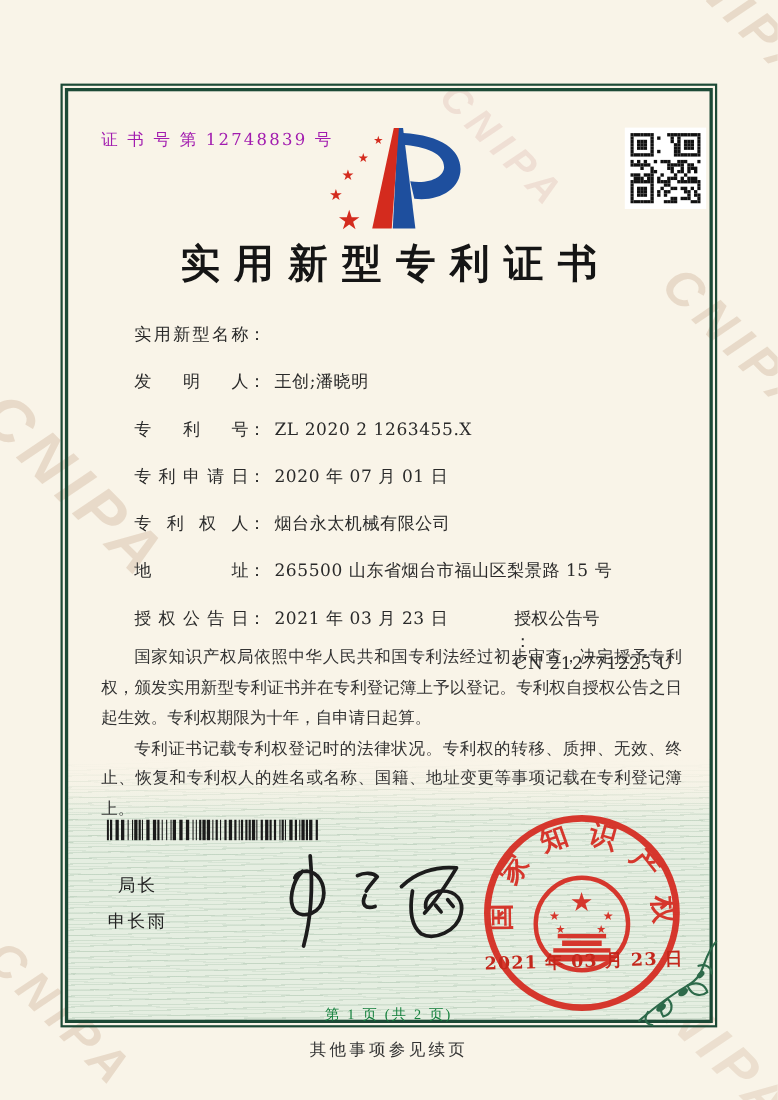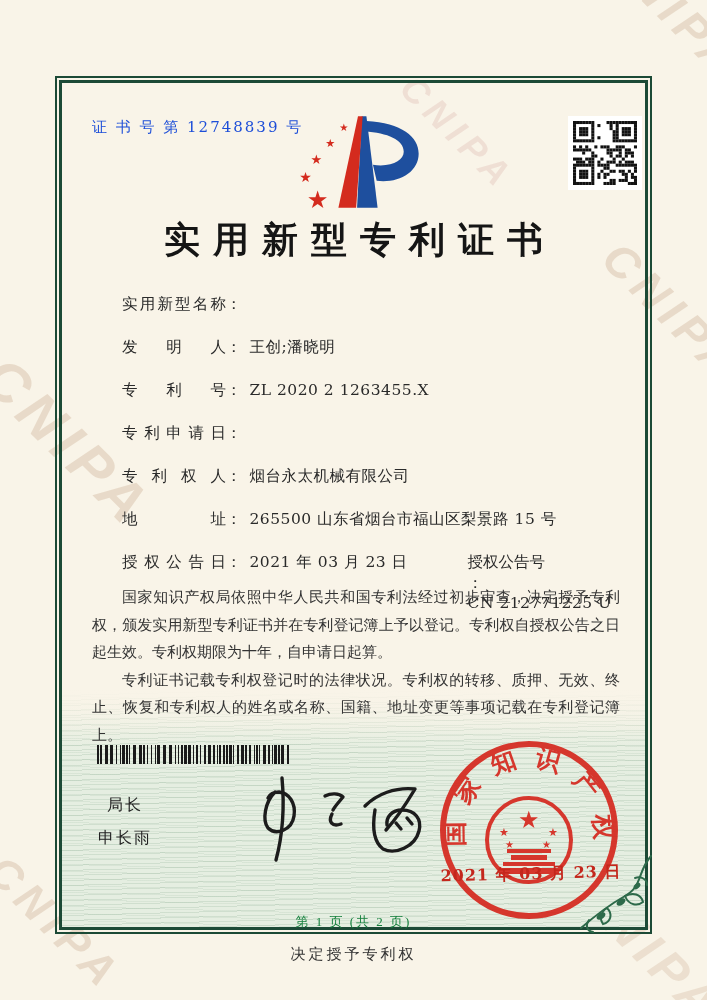--- a/index.html
+++ b/index.html
@@ -33,21 +33,21 @@
     background:
       repeating-linear-gradient(178.5deg, rgba(120,160,130,.20) 0 1px, rgba(0,0,0,0) 1px 5px),
       repeating-linear-gradient(181.5deg, rgba(120,160,130,.12) 0 1px, rgba(0,0,0,0) 1px 7px);
   }
   .green-zone .fade-top{
     position:absolute;top:0;left:0;right:0;height:55px;
     background:linear-gradient(180deg,#f9f4e8, rgba(249,244,232,0));
   }
   .cert-number{
     position:absolute;left:92px;top:118px;z-index:2;
-    font-size:15px;letter-spacing:2px;color:#1d4ed8;
+    font-size:15px;letter-spacing:2px;color:#a21caf;
   }
   .logo{position:absolute;left:288px;top:108px;width:140px;height:110px;z-index:2;}
   .qr{position:absolute;left:568px;top:116px;width:74px;height:74px;background:#fff;padding:5px;box-sizing:border-box;z-index:2;}
   .qr svg{display:block;width:100%;height:100%;}
   .title{
     position:absolute;left:0;right:0;top:216px;z-index:2;
     text-align:center;font-size:36px;font-weight:bold;color:#151515;
     letter-spacing:13px;text-indent:13px;
   }
   .fields{position:absolute;left:95px;top:294px;width:535px;z-index:2;font-size:15.5px;}
@@ -356,20 +356,21 @@
     <span class="fvalue">王创;潘晓明</span>
   </div>
   <div class="frow">
     <span class="flabel">专利号</span>
       <span class="fcolon">：</span>
     <span class="fvalue">ZL 2020 2 1263455.X</span>
   </div>
   <div class="frow">
     <span class="flabel">专利申请日</span>
       <span class="fcolon">：</span>
+    <span class="fvalue">2020 年 07 月 01 日</span>
   </div>
   <div class="frow">
     <span class="flabel">专利权人</span>
       <span class="fcolon">：</span>
     <span class="fvalue">烟台永太机械有限公司</span>
   </div>
   <div class="frow">
     <span class="flabel">地址</span>
       <span class="fcolon">：</span>
     <span class="fvalue">265500 山东省烟台市福山区梨景路 15 号</span>
@@ -503,13 +504,13 @@
     </g>
     <g fill="#2d6a4a">
       <ellipse cx="46" cy="50" rx="5" ry="3" transform="rotate(-35 46 50)"></ellipse>
       <ellipse cx="26" cy="64" rx="5" ry="3" transform="rotate(-35 26 64)"></ellipse>
       <ellipse cx="62" cy="34" rx="4" ry="2.5" transform="rotate(-45 62 34)"></ellipse>
     </g>
   </svg>
 </div>
 
 <div class="page-footer">第 1 页 (共 2 页)</div>
-<div class="continuation">决定授予专利权</div>
+<div class="continuation">其他事项参见续页</div>
 
 </body></html>

